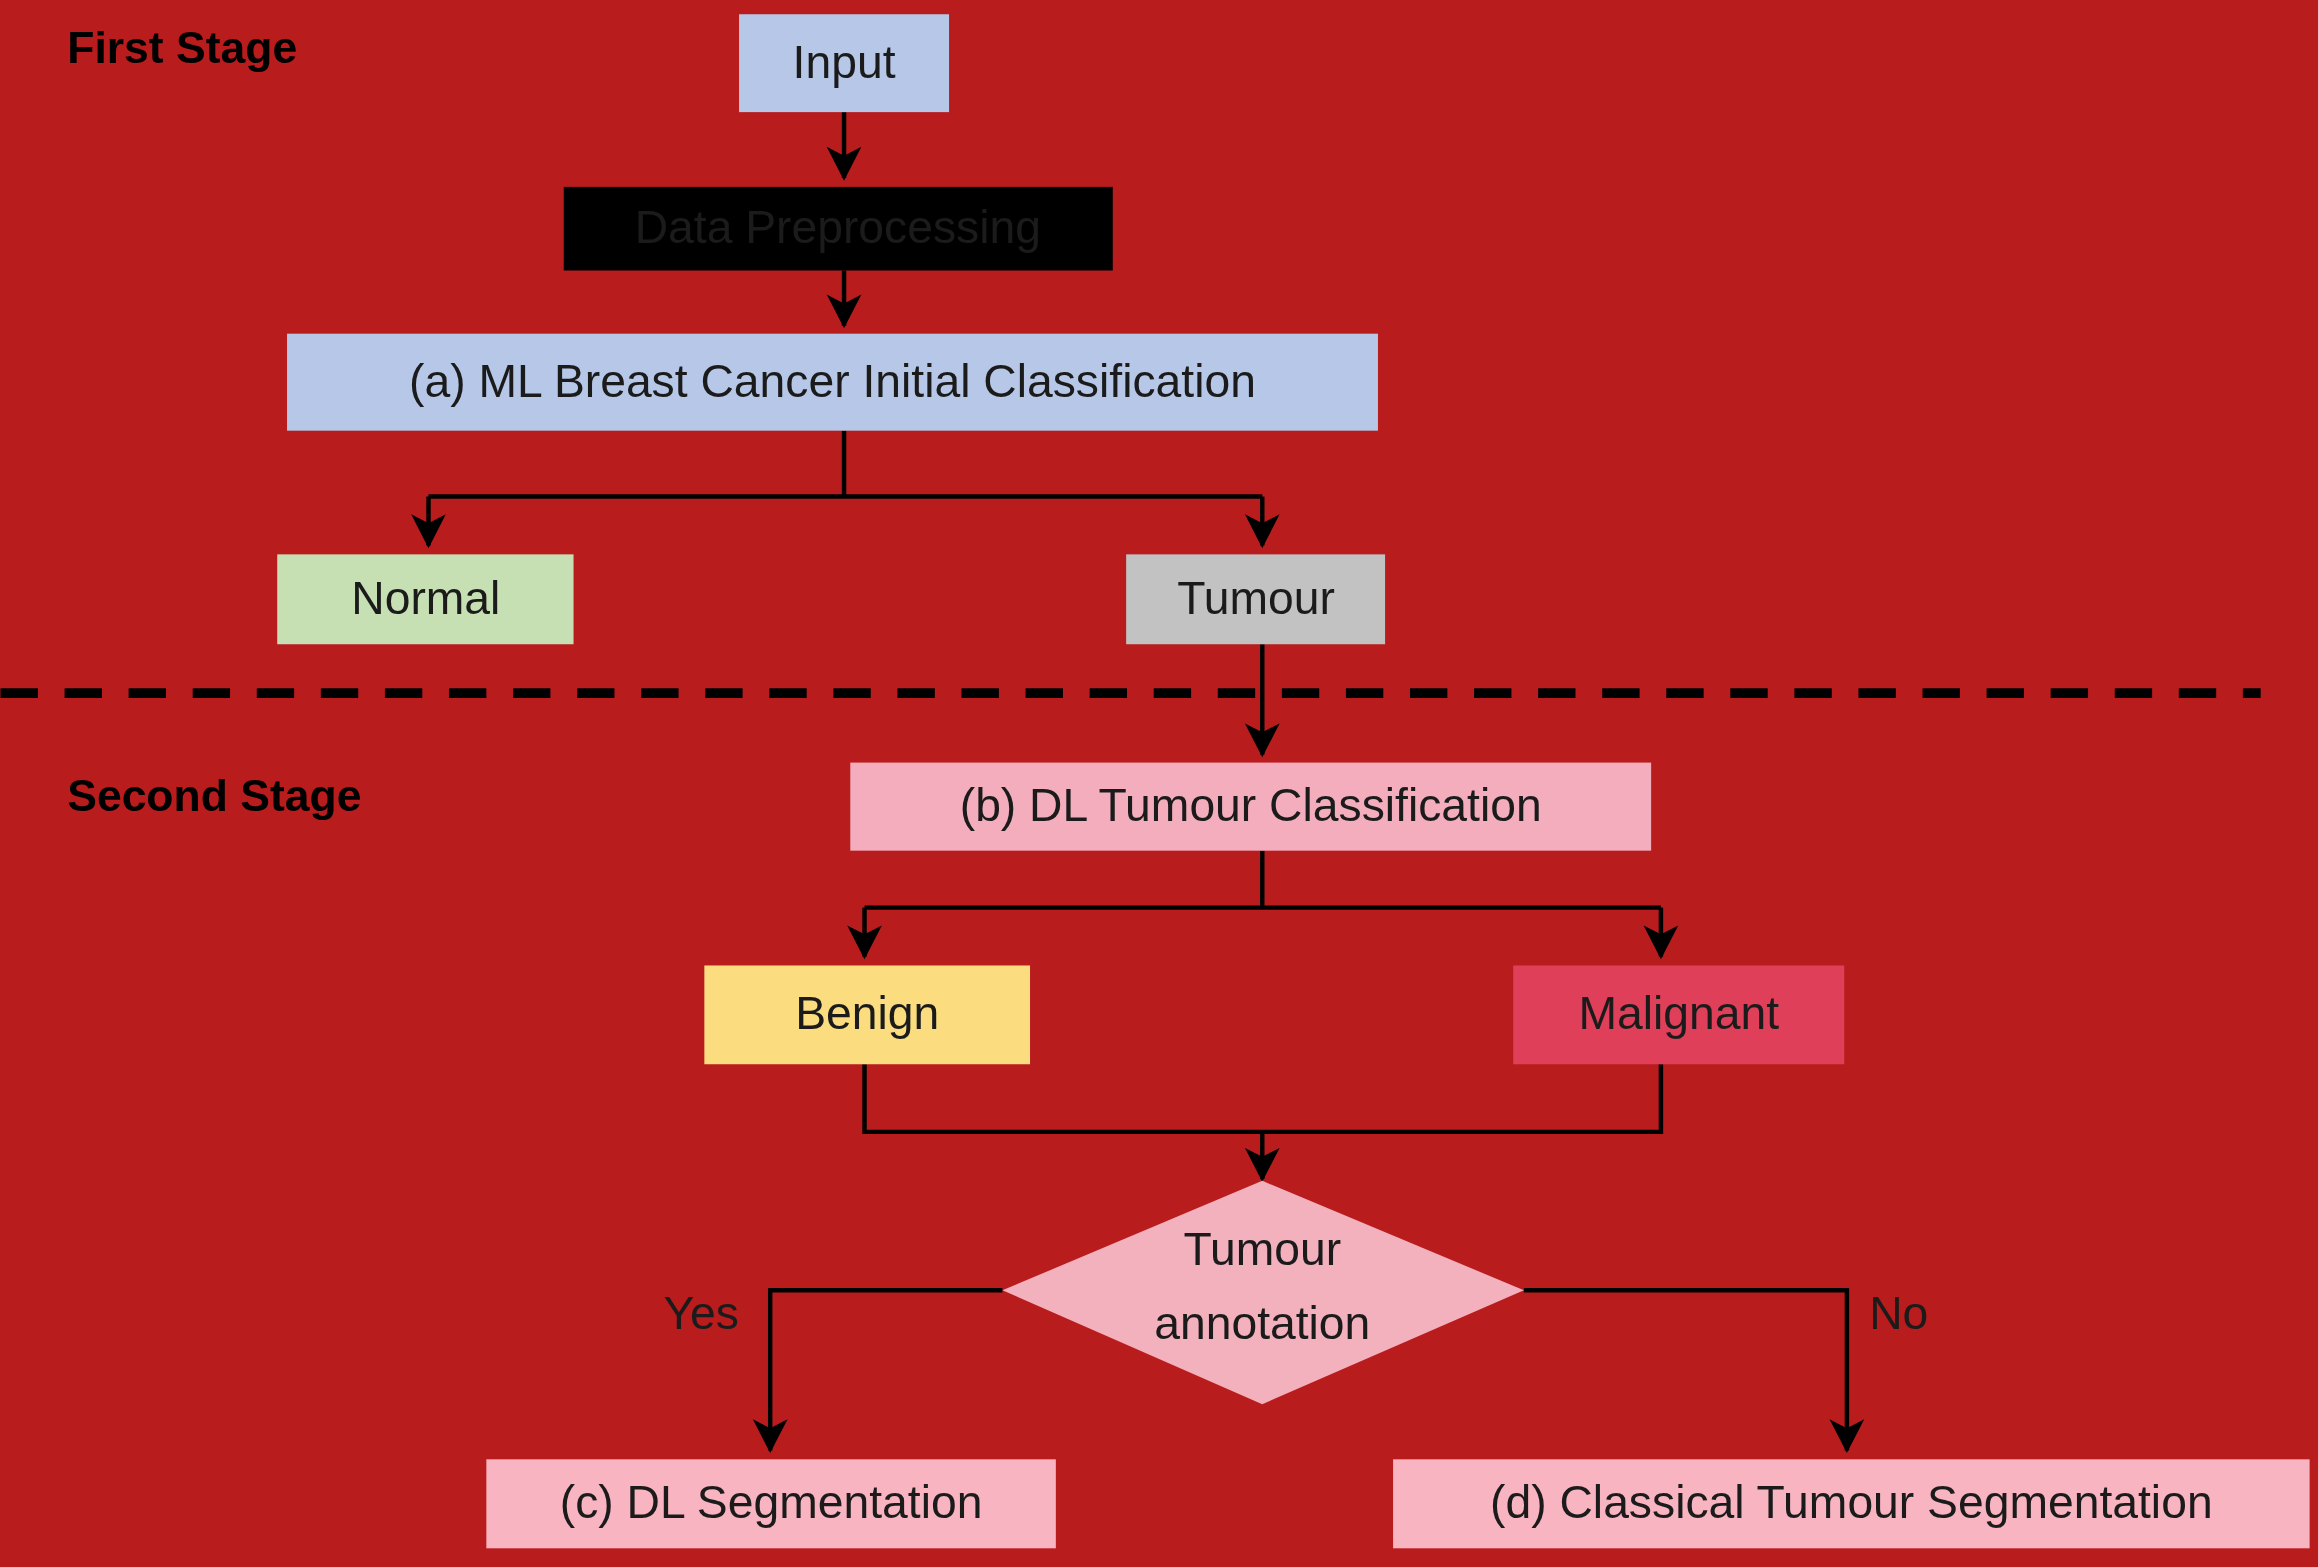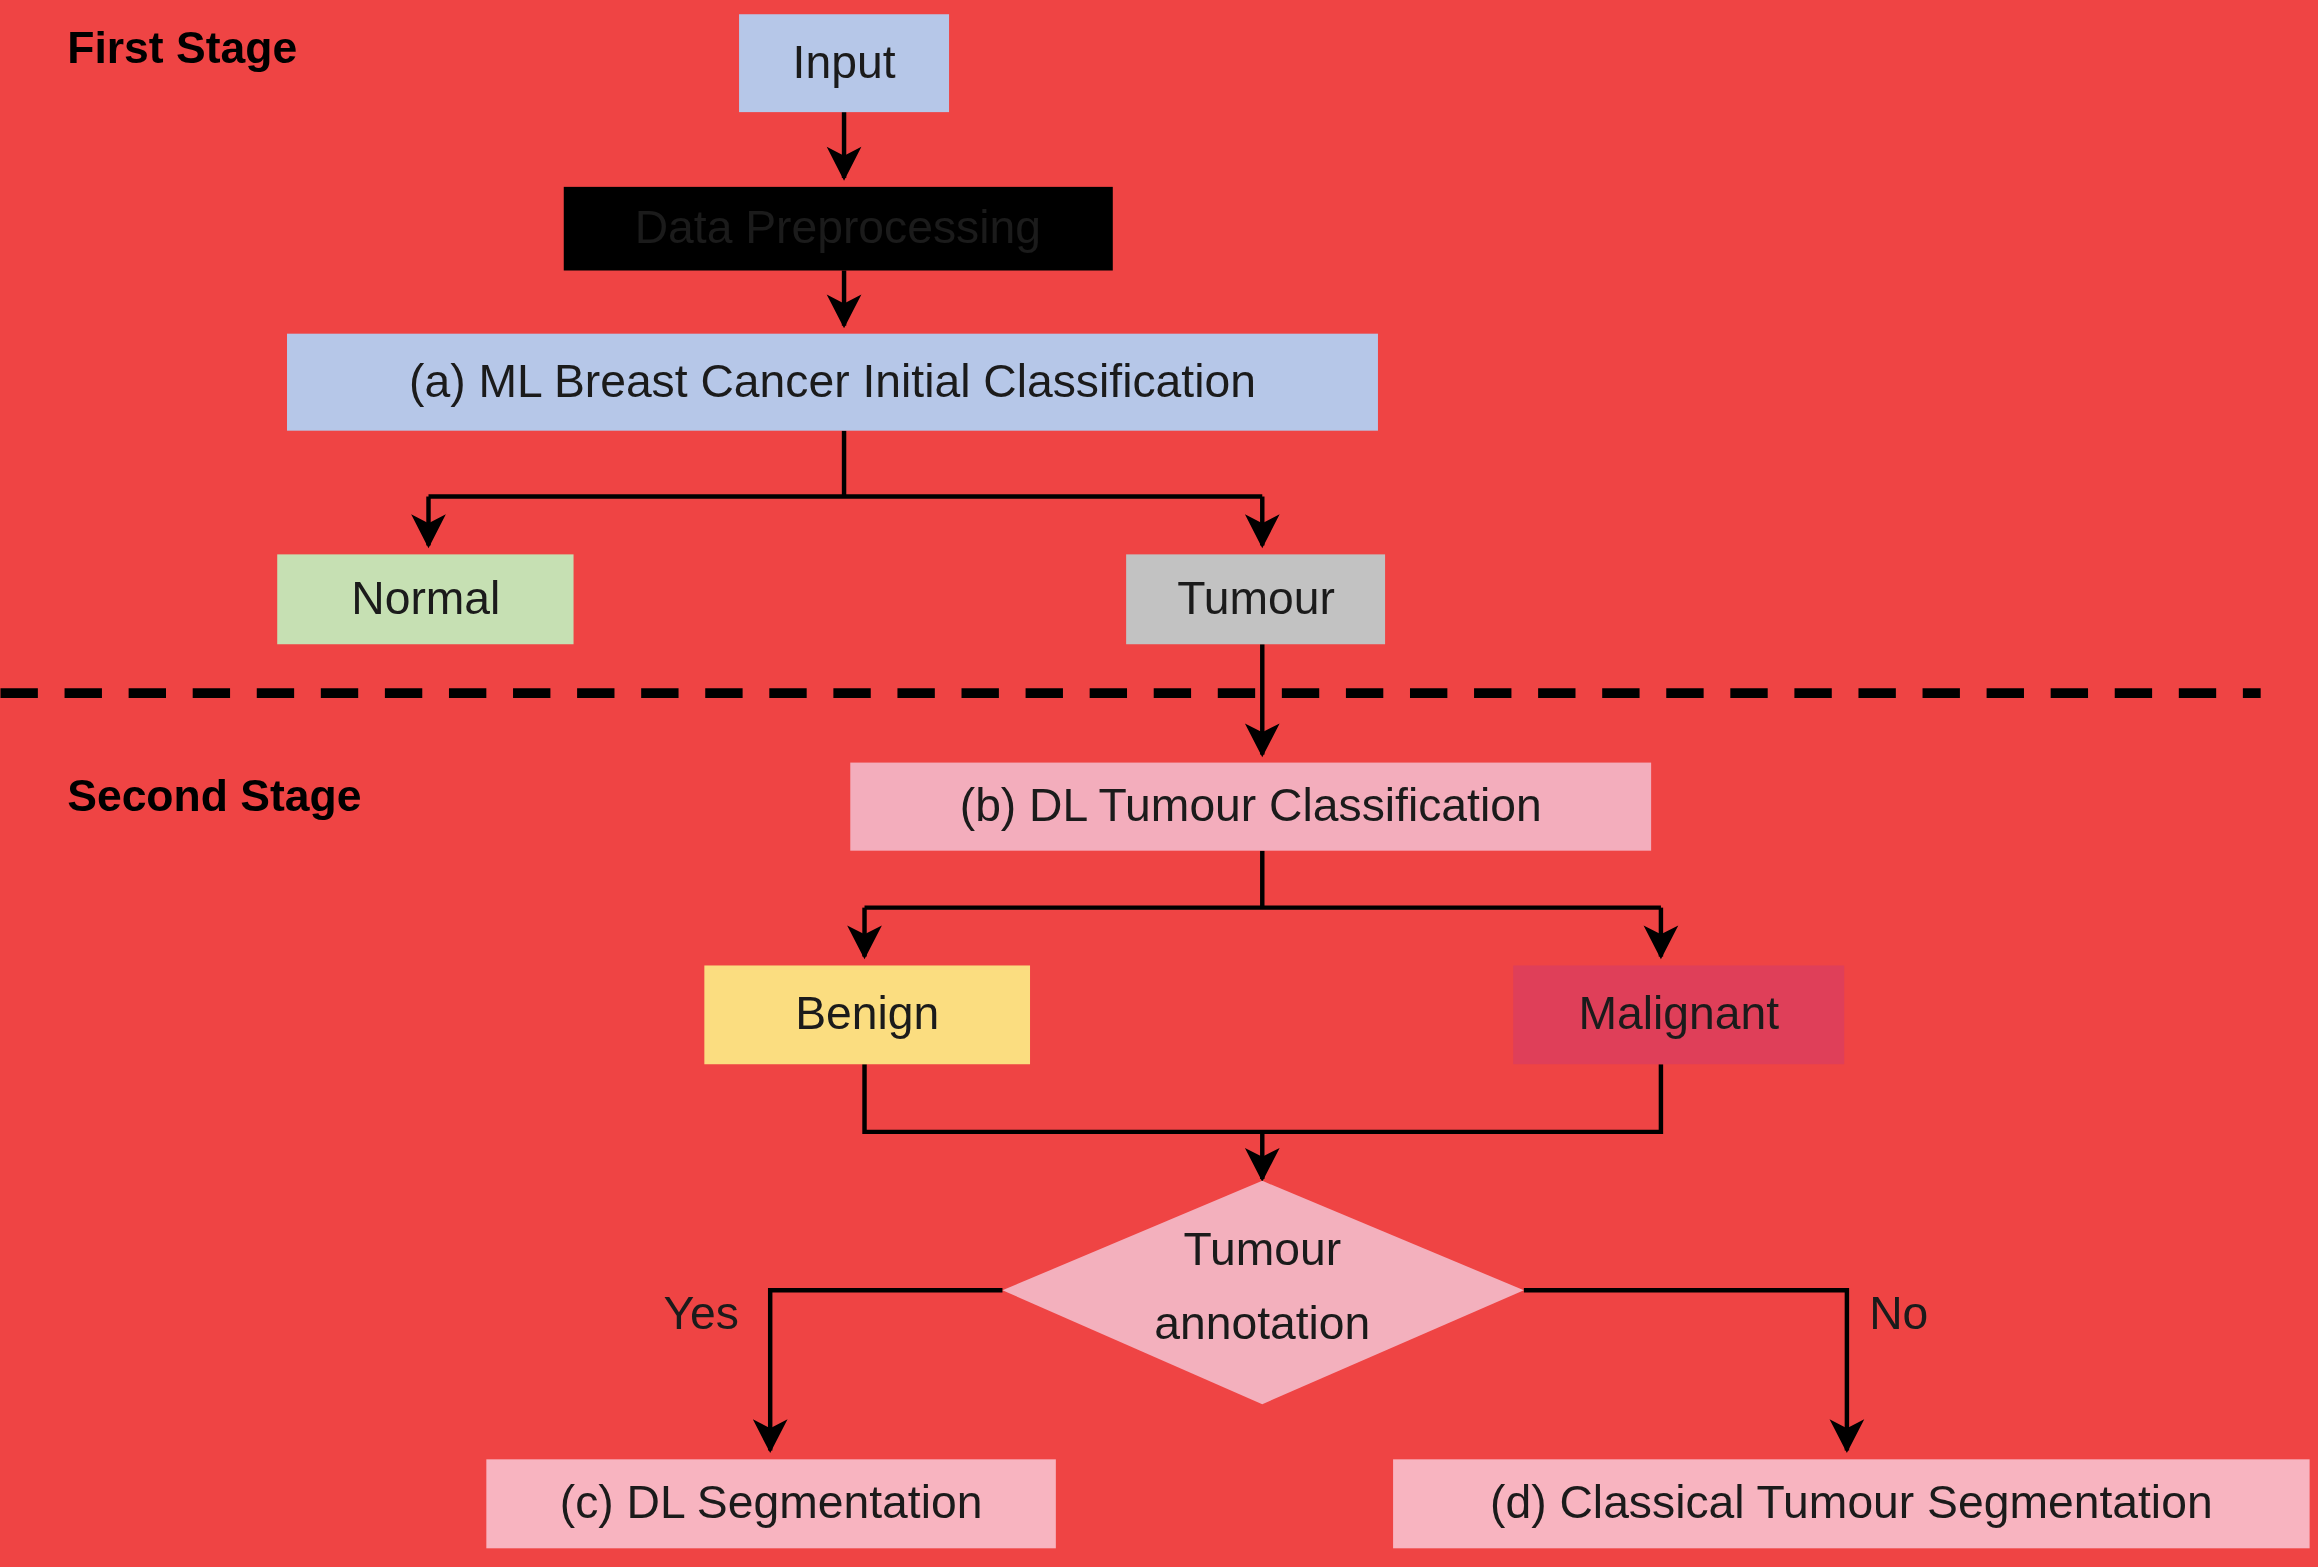--- a/index.html
+++ b/index.html
@@ -7,21 +7,21 @@
     padding: 0;
     background: #ffffff;
   }
   body {
     font-family: "Liberation Sans", sans-serif;
   }
   #stage {
     position: relative;
     width: 2319px;
     height: 1567px;
-    background: #ef4444;
+    background: #b91c1c;
     overflow: hidden;
   }
   #flow-svg {
     position: absolute;
     top: 0;
     left: 0;
     width: 2319px;
     height: 1567px;
   }
   .node-label {

